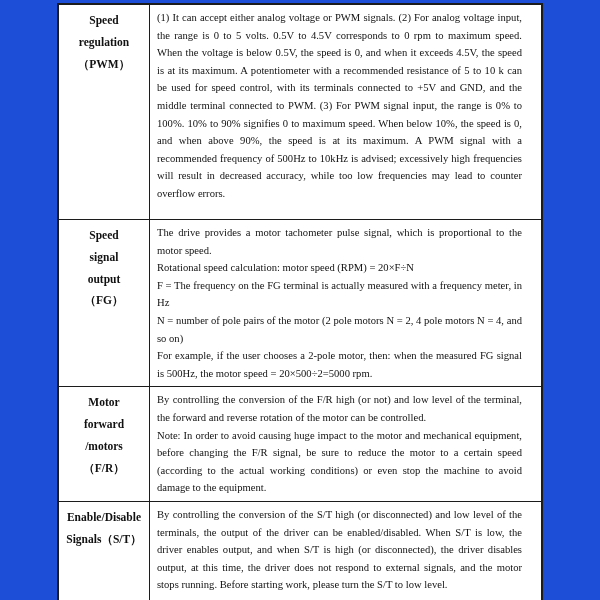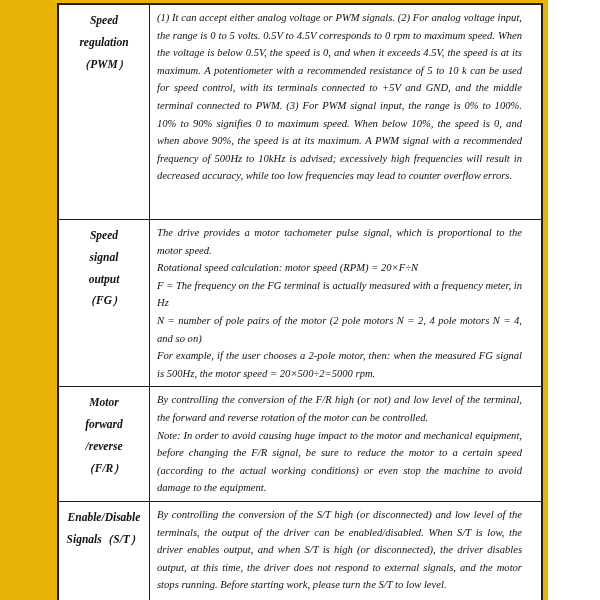--- a/index.html
+++ b/index.html
@@ -2,27 +2,26 @@
 <html><head>
 <meta charset="utf-8">
 <style>
   html, body {
     margin: 0;
     padding: 0;
     background: #ffffff;
   }
   .page {
     position: relative;
-    width: 548px;
+    width: 600px;
     height: 600px;
-    background: #eab308;
+    background: #1d4ed8;
     font-family: "Liberation Serif", "DejaVu Serif", serif;
     color: #111111;
     overflow: hidden;
-    font-style: italic;
   }
   .spec-table {
     position: absolute;
     left: 57px;
     top: 3px;
     width: 482px;
     border: 2px solid #1c1c1c;
     background: #ffffff;
   }
   .row {
@@ -80,21 +79,21 @@
       <div class="content-cell">The drive provides a motor tachometer pulse signal, which is proportional to the motor speed.
 Rotational speed calculation: motor speed (RPM) = 20×F÷N
 F = The frequency on the FG terminal is actually measured with a frequency meter, in Hz
 N = number of pole pairs of the motor (2 pole motors N = 2, 4 pole motors N = 4, and so on)
 For example, if the user chooses a 2-pole motor, then: when the measured FG signal is 500Hz, the motor speed = 20×500÷2=5000 rpm.</div>
     </div>
 
     <div class="row r2">
       <div class="label-cell">Motor
 forward
-/reverse
+/motors
 （F/R）</div>
       <div class="content-cell">By controlling the conversion of the F/R high (or not) and low level of the terminal, the forward and reverse rotation of the motor can be controlled.
 Note: In order to avoid causing huge impact to the motor and mechanical equipment, before changing the F/R signal, be sure to reduce the motor to a certain speed (according to the actual working conditions) or even stop the machine to avoid damage to the equipment.</div>
     </div>
 
     <div class="row r3">
       <div class="label-cell">Enable/Disable
 Signals（S/T）</div>
       <div class="content-cell">By controlling the conversion of the S/T high (or disconnected) and low level of the terminals, the output of the driver can be enabled/disabled. When S/T is low, the driver enables output, and when S/T is high (or disconnected), the driver disables output, at this time, the driver does not respond to external signals, and the motor stops running. Before starting work, please turn the S/T to low level.</div>
     </div>

